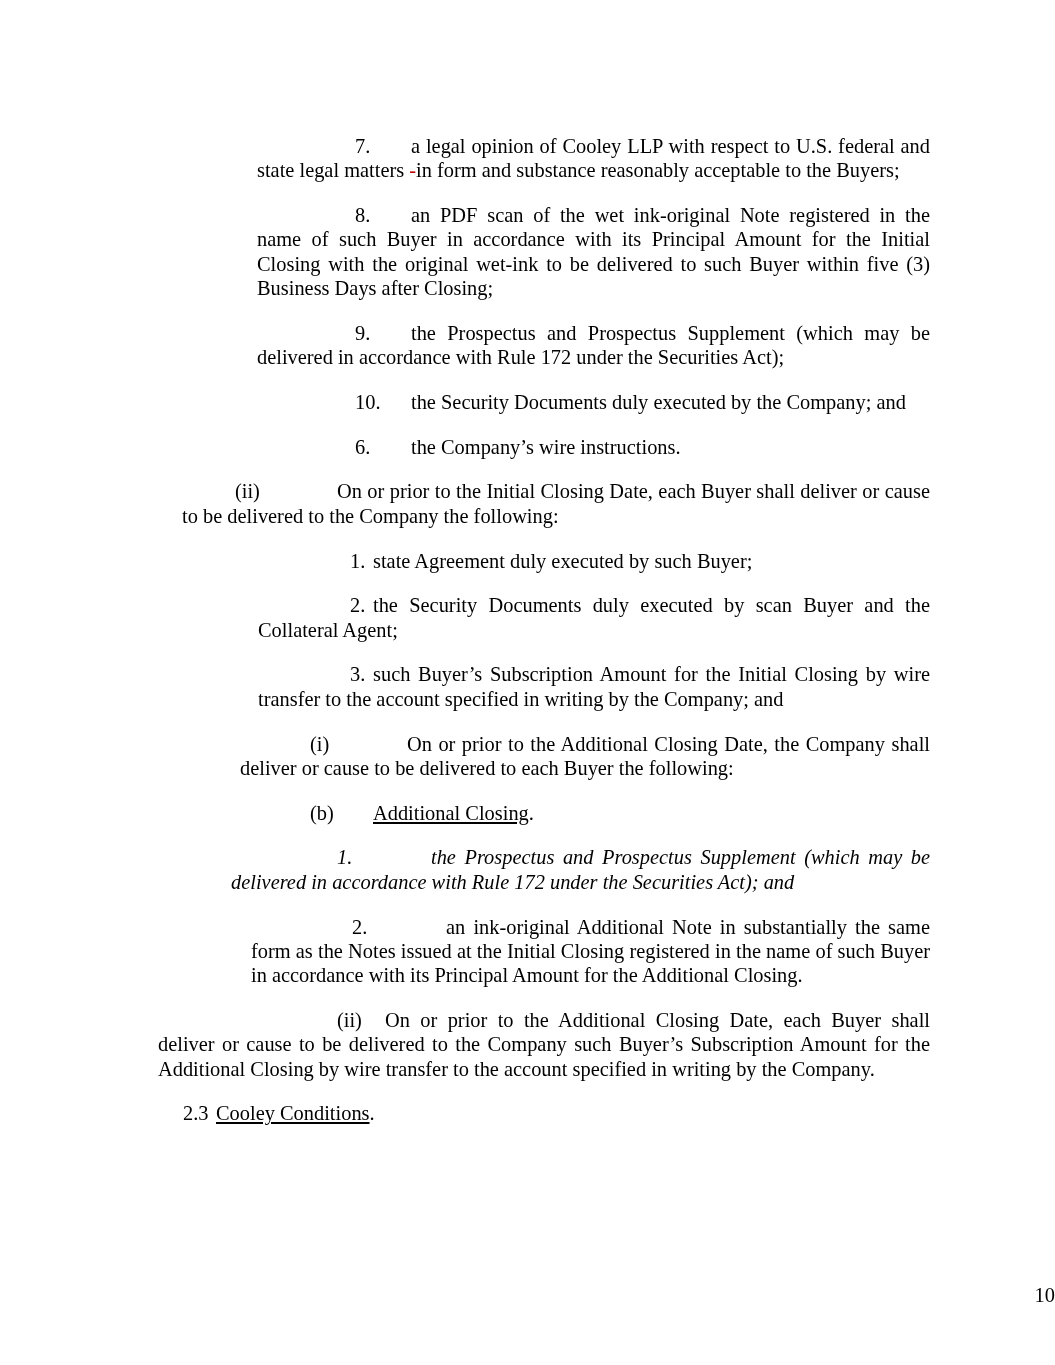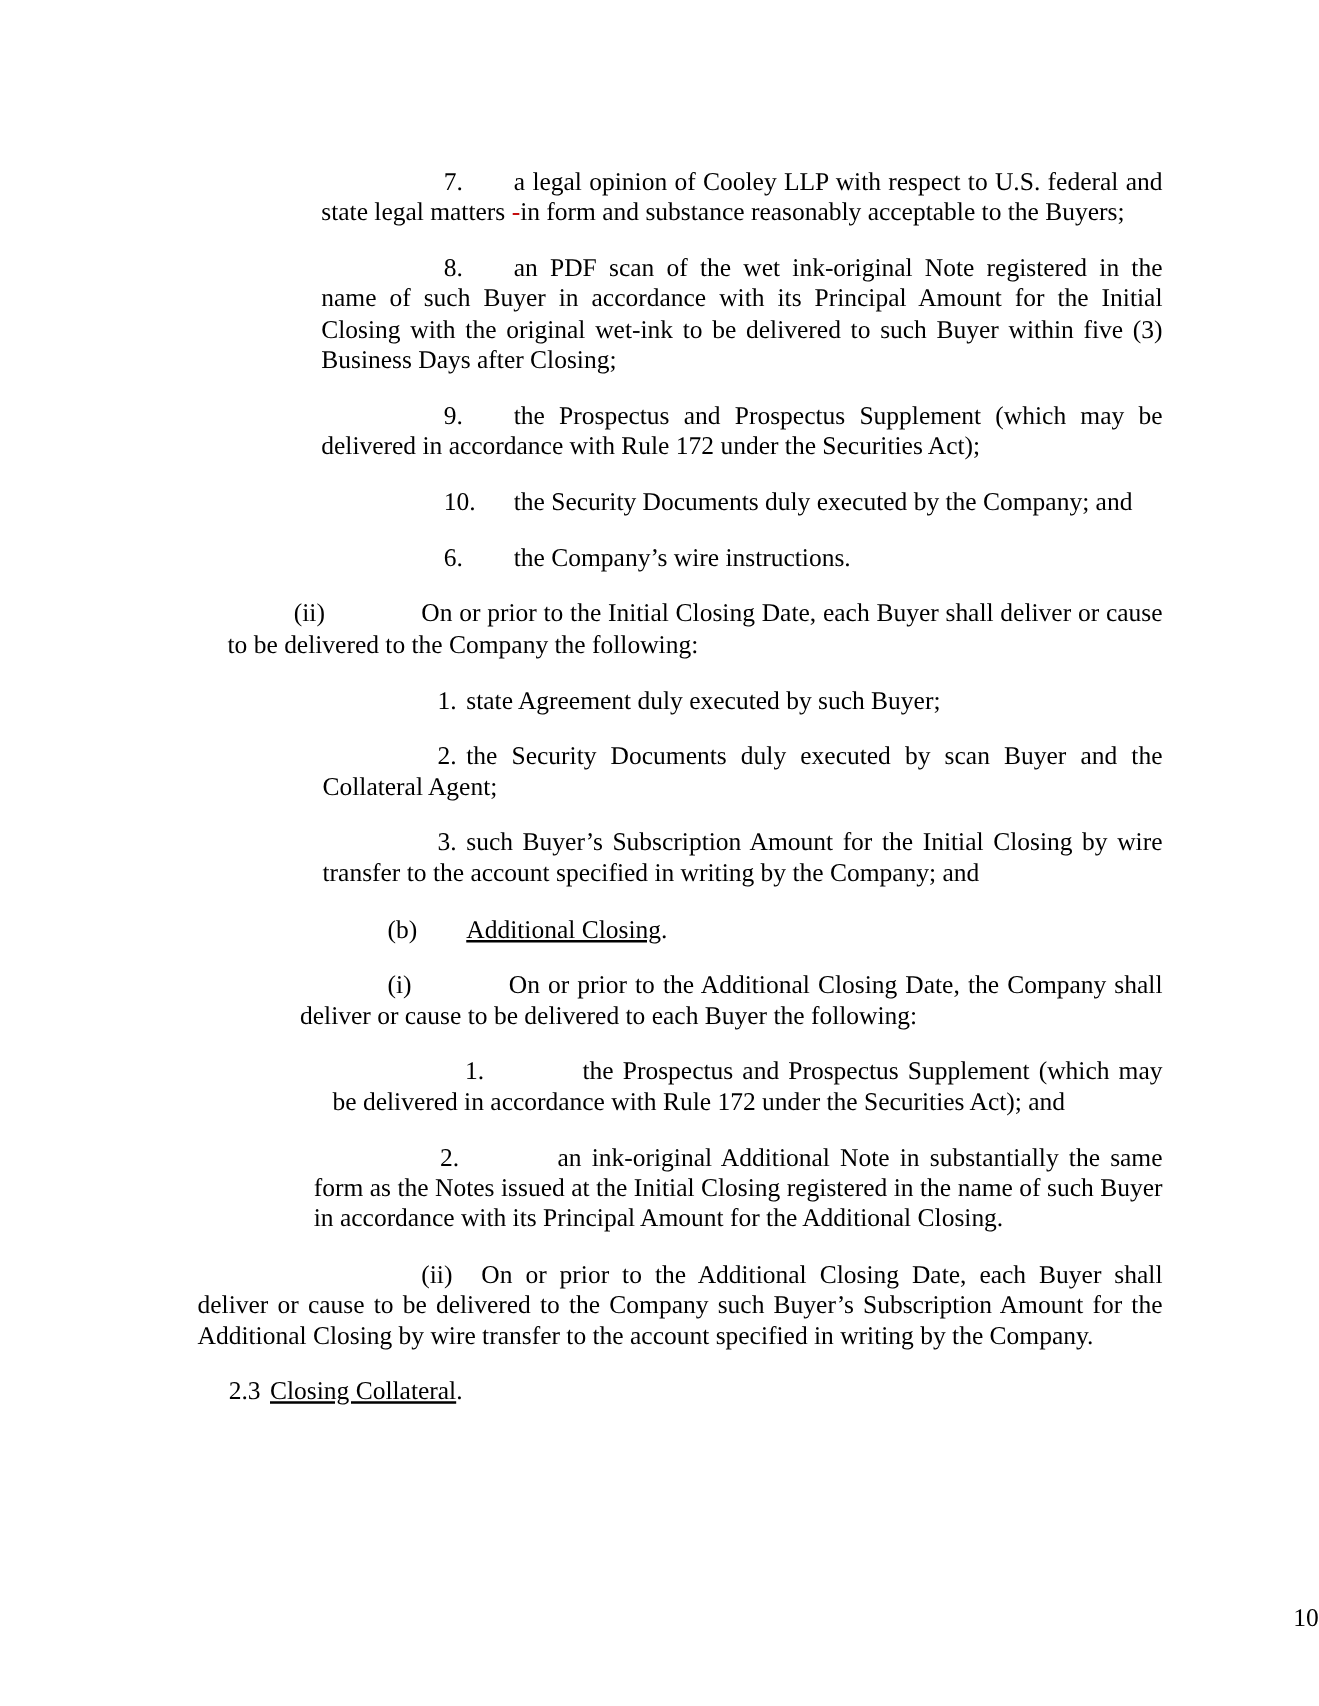--- a/index.html
+++ b/index.html
@@ -44,21 +44,21 @@
 
   
   .p-bh   { margin-left: 155px; }
   .p-bh .num { width: 63px; }
 
   
   .p-bi   { margin-left: 85px; text-indent: 70px; }
   .p-bi .num { width: 97px; }
 
   
-  .p-ad1  { margin-left: 111px;  text-indent: 106px; }
+  .p-ad1  { margin-left: 76px;  text-indent: 106px; font-style: italic; }
   .p-ad1 .num { width: 94px; }
   .p-ad2  { margin-left: 96px; text-indent: 101px; }
   .p-ad2 .num { width: 94px; }
 
   
   .p-bii  { margin-left: 3px; text-indent: 179px; }
   .p-bii .num { width: 48px; }
 
   
   .p-23   { margin-left: 28px; }
@@ -93,28 +93,28 @@
 
     <p class="para p-aii"><span class="num">(ii)</span><span>On or prior to the Initial Closing Date, each Buyer shall deliver or cause to be delivered to the Company the following:</span></p>
 
     <p class="para p-bu"><span class="num">1.</span><span>state Agreement duly executed by such Buyer;</span></p>
 
     <p class="para p-bu"><span class="num">2.</span><span>the Security Documents duly executed by scan Buyer and the Collateral Agent;</span></p>
 
     <p class="para p-bu"><span class="num">3.</span><span>such Buyer’s Subscription Amount for the Initial Closing by wire transfer to the account specified in writing by the Company; and</span></p>
 
 
+    <p class="para p-bi"><span class="num">(i)</span><span>On or prior to the Additional Closing Date, the Company shall deliver or cause to be delivered to each Buyer the following:</span></p>
+
     <p class="para p-bh"><span class="num">(b)</span><span class="u">Additional Closing</span><span>.</span></p>
-
-    <p class="para p-bi"><span class="num">(i)</span><span>On or prior to the Additional Closing Date, the Company shall deliver or cause to be delivered to each Buyer the following:</span></p>
 
     <p class="para p-ad1"><span class="num">1.</span><span>the Prospectus and Prospectus Supplement (which may be delivered in accordance with Rule 172 under the Securities Act); and</span></p>
 
     <p class="para p-ad2"><span class="num">2.</span><span>an ink-original Additional Note in substantially the same form as the Notes issued at the Initial Closing registered in the name of such Buyer in accordance with its Principal Amount for the Additional Closing.</span></p>
 
     <p class="para p-bii"><span class="num">(ii)</span><span>On or prior to the Additional Closing Date, each Buyer shall deliver or cause to be delivered to the Company such Buyer’s Subscription Amount for the Additional Closing by wire transfer to the account specified in writing by the Company.</span></p>
 
-    <p class="para p-23"><span class="num">2.3</span><span class="u">Closing Collateral</span><span>.</span></p>
+    <p class="para p-23"><span class="num">2.3</span><span class="u">Cooley Conditions</span><span>.</span></p>
 
   </div>
 
   <div class="pageno">10</div>
 </div>
 
 </body></html>

